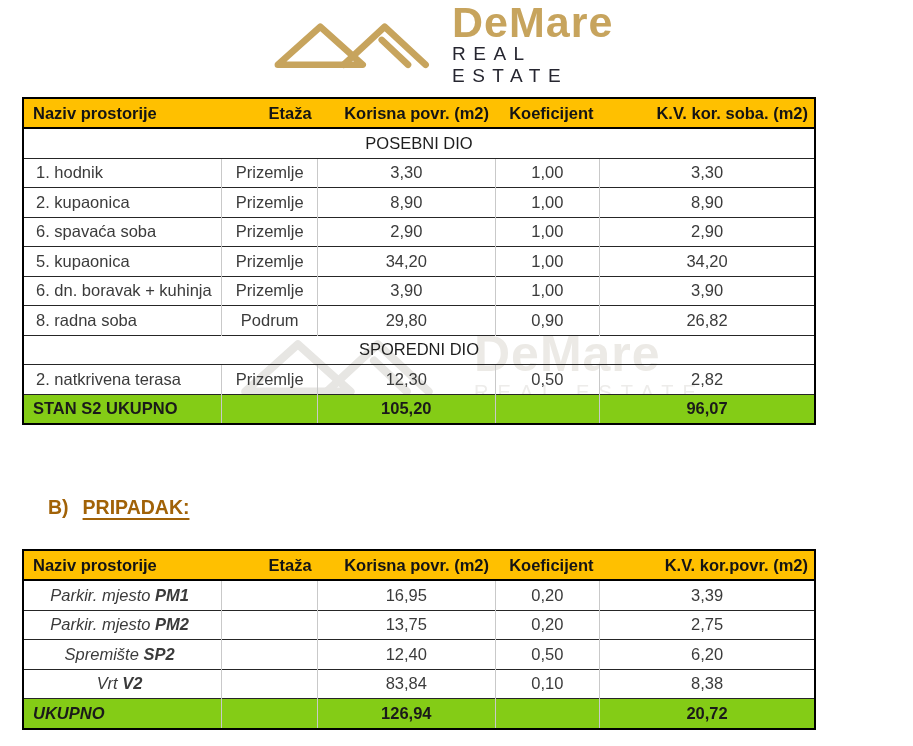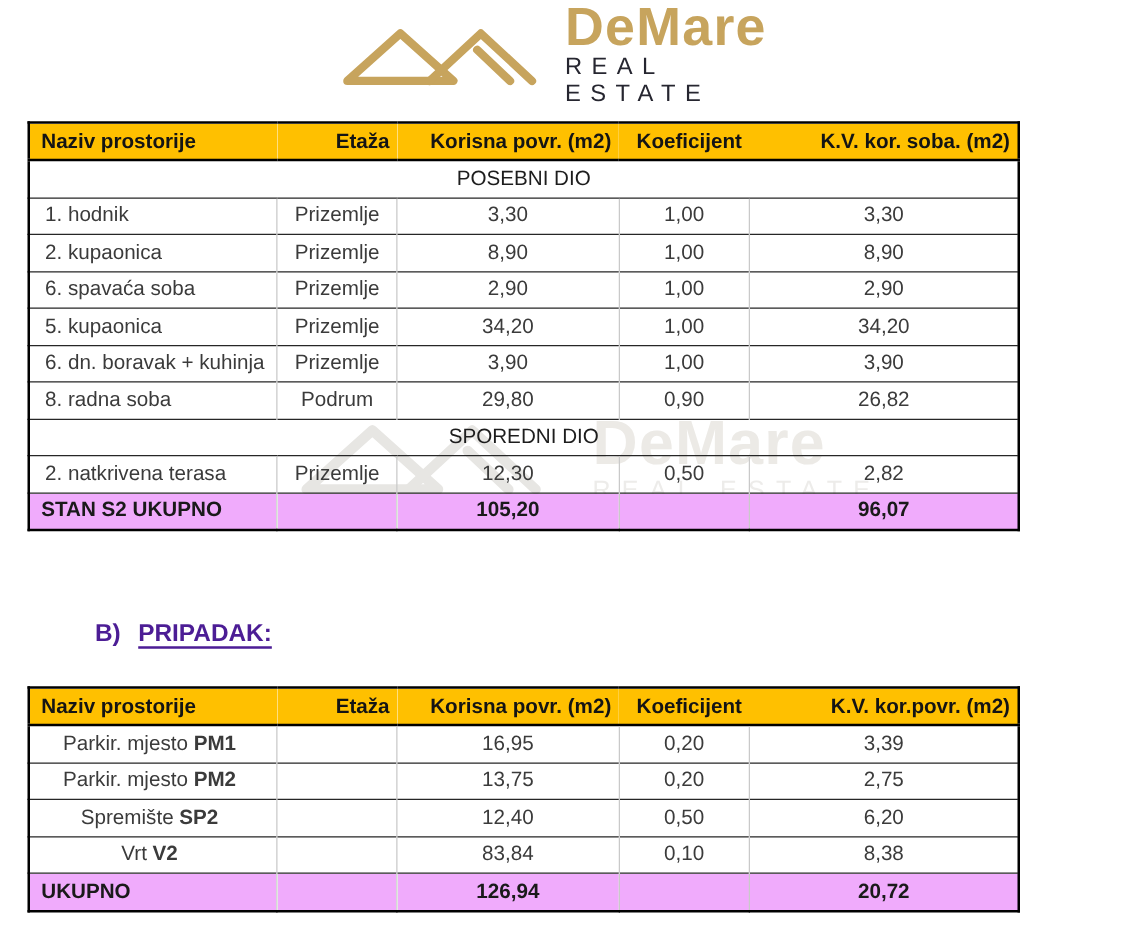--- a/index.html
+++ b/index.html
@@ -27,27 +27,27 @@
   .tbl th, .tbl td{padding:0 6px;font-size:16.5px;overflow:hidden;white-space:nowrap;}
   .tbl{border:2px solid #000;}
   .tbl th{
     background:#ffc000;color:#141414;font-weight:bold;height:28px;
     border-bottom:2px solid #000;text-align:right;
   }
   .tbl th.c1{text-align:left;padding-left:9px;}
   .tbl td{height:28.5px;border-top:1px solid #262626;border-left:1px solid #c9c9c9;text-align:center;color:#3b3b3b;}
   .tbl td.c1{border-left:none;text-align:left;padding-left:12px;}
   .tbl tr.band td{font-weight:normal;color:#1d1d1d;border-left:none;}
-  .tbl tr.total td{background:#f0abfc;font-weight:bold;color:#1a1a1a;}
+  .tbl tr.total td{background:#84cc16;font-weight:bold;color:#1a1a1a;}
   .tbl tr.total td.c1{padding-left:9px;}
-  #table2 td.c1{text-align:center;padding-left:0;}
+  #table2 td.c1{text-align:center;padding-left:0;font-style:italic;}
   #table2 tr.total td.c1{text-align:left;padding-left:9px;}
   .code{font-weight:bold;}
   
-  .heading-b{position:absolute;left:76px;top:496px;font-size:19.5px;font-weight:bold;color:#4c1d95;z-index:1;}
+  .heading-b{position:absolute;left:48px;top:496px;font-size:19.5px;font-weight:bold;color:#a16207;z-index:1;}
   .heading-b .pfx{margin-right:14px;}
   .heading-b .ttl{text-decoration:underline;text-underline-offset:4px;text-decoration-thickness:2px;}
 </style>
 </head>
 <body>
 
 <div class="logo">
   <svg class="logo-icon" viewBox="0 0 216 70">
     <g fill="none" stroke="#c7a45d" stroke-width="9" stroke-linecap="round" stroke-linejoin="round">
       <path d="M8,62 L66,10 L124,62 Z"></path>

